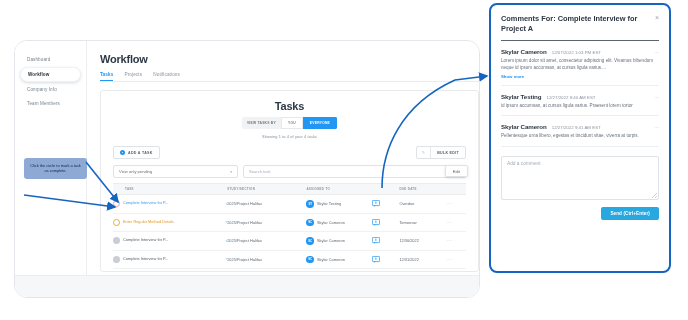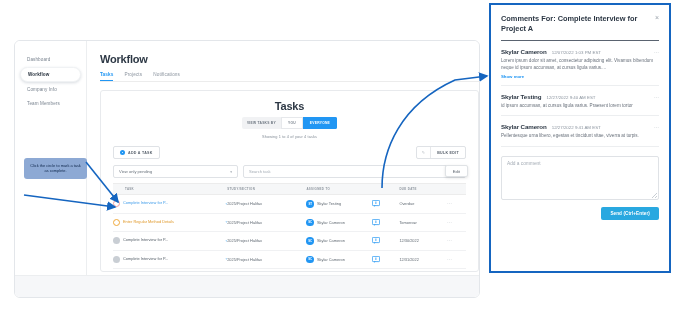--- a/index.html
+++ b/index.html
@@ -7,21 +7,21 @@
     width: 688px; height: 320px;
     background: #ffffff;
     font-family: "Liberation Sans", sans-serif;
     overflow: hidden;
   }
   #root { position: relative; width: 688px; height: 320px; background:#fff; }
 
   
   .app-window {
     position:absolute; left:14px; top:40px; width:466px; height:258px;
-    background:#ffffff; border:1px solid #e3e6ea; border-radius:6px;
+    background:#ffffff; border:1px solid #e3e6ea; border-radius:13px;
     overflow:hidden;
   }
   .app-body { display:flex; height:100%; }
 
   .sidebar {
     width:72px; flex:0 0 72px; background:#ffffff;
     border-right:1px solid #eceef0; padding-top:12px;
   }
   .nav-item {
     font-size:4.6px; color:#7b8591; padding:4px 7px; margin:0 5px 1px 5px;
@@ -136,21 +136,21 @@
   .callout {
     position:absolute; left:24px; top:158px; width:63px;
     background:#8da9d4; color:#10284d; border-radius:3px;
     font-size:3.9px; line-height:1.35; text-align:center; padding:5px 4px;
   }
   .arrow-svg { position:absolute; left:0; top:0; width:688px; height:320px; pointer-events:none; }
 
   
   .comments-panel {
     position:absolute; left:489px; top:3px; width:182px; height:270px;
-    background:#ffffff; border:2px solid #1565c0; border-radius:0;
+    background:#ffffff; border:2px solid #1565c0; border-radius:8px;
     padding:9px 10px 10px 10px;
   }
   .cp-head { display:flex; justify-content:space-between; align-items:flex-start; }
   .cp-title { font-size:7.4px; font-weight:bold; color:#2d3845; line-height:1.3; width:140px; }
   .cp-close { font-size:7px; color:#9aa2ab; line-height:1; }
   .cp-rule { height:1.2px; background:#5a6370; margin:7px 0 0 0; }
 
   .comment { padding:7px 0 6px 0; border-bottom:1px solid #eceef0; }
   .comment:last-of-type{ border-bottom:1px solid #eceef0; }
   .c-head { display:flex; align-items:baseline; }

